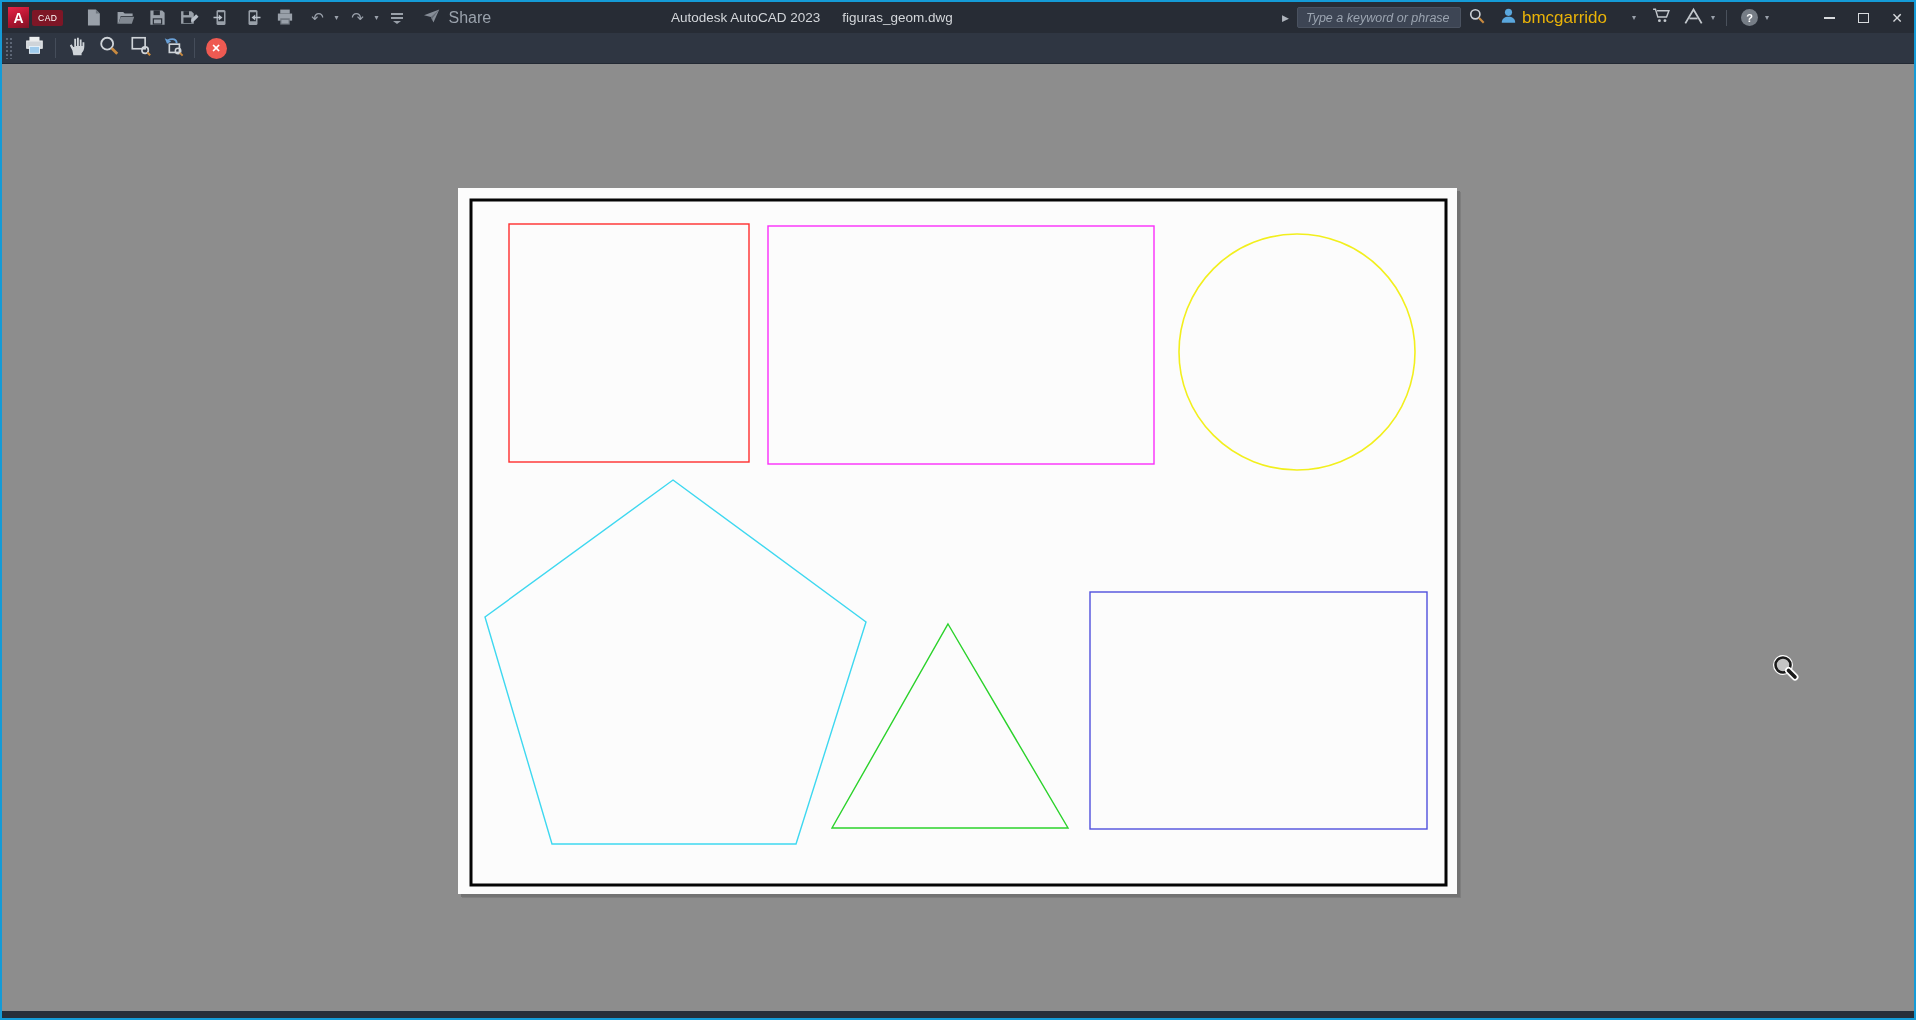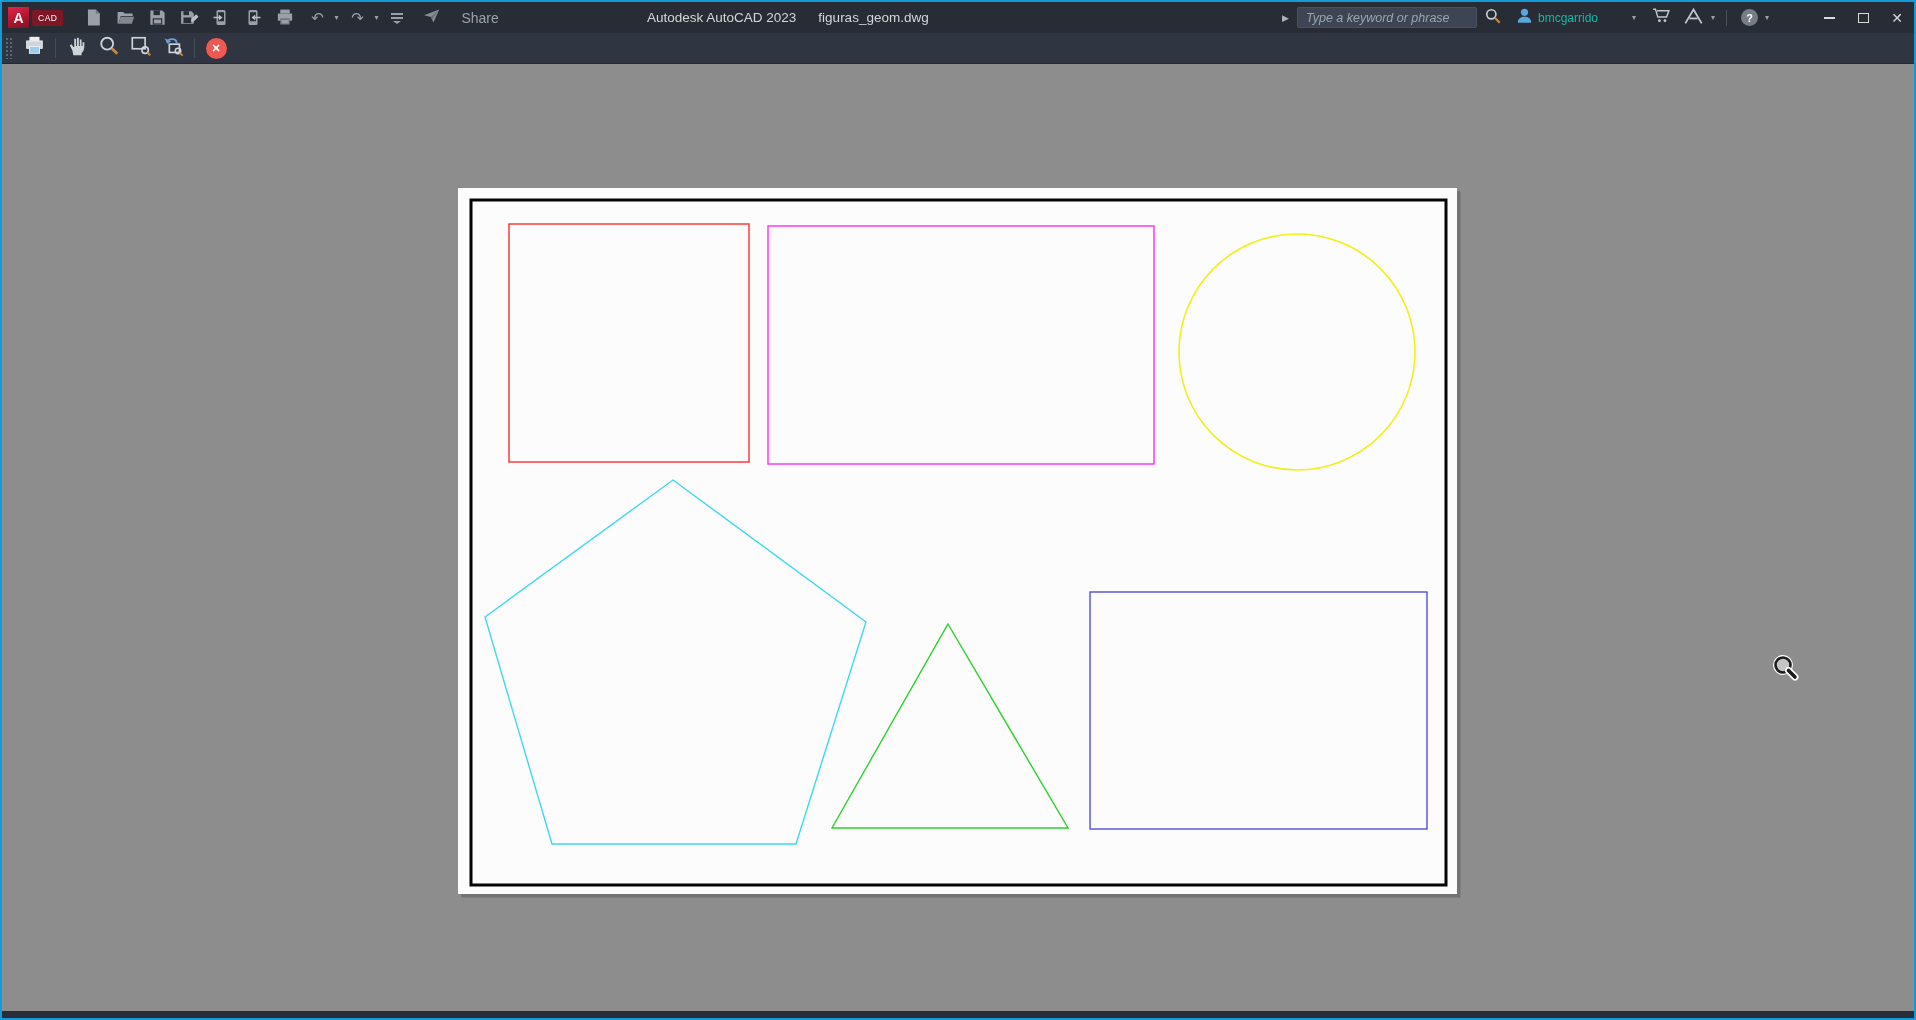--- a/index.html
+++ b/index.html
@@ -13,32 +13,32 @@
   .tb-left { display:flex; align-items:center; height:100%; padding-left:6px; }
   .app-logo { display:flex; align-items:center; gap:3px; margin-right:14px; cursor:default; }
   .a-tile { width:21px; height:21px; background:linear-gradient(160deg,#e82448 0%,#b21430 55%,#7e1426 100%);
             color:#fff; font-weight:bold; font-size:14px; display:flex; align-items:center; justify-content:center; }
   .cad-badge { background:#7e1626; color:#fff; font-weight:normal; font-size:8.5px; letter-spacing:.5px;
                padding:3px 6px; border-radius:2px; }
   .qat-btn { width:26px; height:26px; display:flex; align-items:center; justify-content:center; margin:0 3px; }
   .qat-btn svg { display:block; }
   .glyph-btn { color:#9aa1ab; font-size:15px; line-height:1; }
   .caret { color:#9aa1ab; font-size:8px; width:10px; text-align:center; margin-left:-2px; }
-  .share { display:flex; align-items:center; gap:20px; margin-left:10px; color:#9aa2ac; font-size:14px; }
-
-  .title-group { position:absolute; left:645px; top:0; height:31px; display:flex; align-items:center;
+  .share { display:flex; align-items:center; gap:7px; margin-left:10px; color:#9aa2ac; font-size:16px; }
+
+  .title-group { position:absolute; left:669px; top:0; height:31px; display:flex; align-items:center;
                  gap:22px; font-size:13.5px; color:#d3d6da; white-space:nowrap; }
 
   .tb-right { position:absolute; right:0; top:0; height:31px; display:flex; align-items:center; }
   .expand-arrow { color:#aeb4bc; font-size:9px; margin-right:8px; }
-  .search-box { width:180px; height:21px; background:#3d4554; border:1px solid #4a5260; border-radius:2px;
+  .search-box { width:164px; height:21px; background:#3d4554; border:1px solid #4a5260; border-radius:2px;
                 color:#a3a3a3; font-size:12.5px; font-style:italic; padding:0 8px; outline:none; }
   .search-box::placeholder { color:#9ba4b0; font-style:italic; }
   .icon-btn { display:flex; align-items:center; justify-content:center; height:100%; padding:0 6px; }
-  .username { font-size:12px; color:#14b8a6; margin:0 11px 0 4px; }
+  .username { font-size:17px; color:#eab308; margin:0 2px 0 4px; }
   .vsep { width:1px; height:16px; background:#4a515c; margin:0 8px; }
   .help-circle { width:17px; height:17px; border-radius:50%; background:#767d86; color:#fff;
                  font-size:11px; font-weight:bold; display:flex; align-items:center; justify-content:center; }
   .winctl { width:34px; height:31px; display:flex; align-items:center; justify-content:center; color:#d8dbde; }
   .min-bar { width:11px; height:2px; background:#d8dbde; }
   .max-box { width:11px; height:10px; border:1.5px solid #d8dbde; }
   .close-x { font-size:14px; }
 
   
   .preview-toolbar { position:absolute; left:0; right:0; top:31px; height:31px; background:#2f3642;

